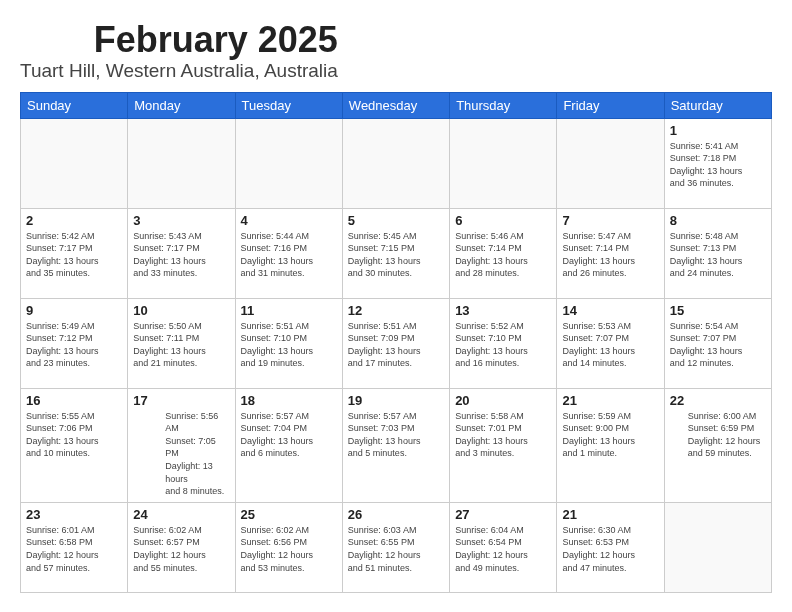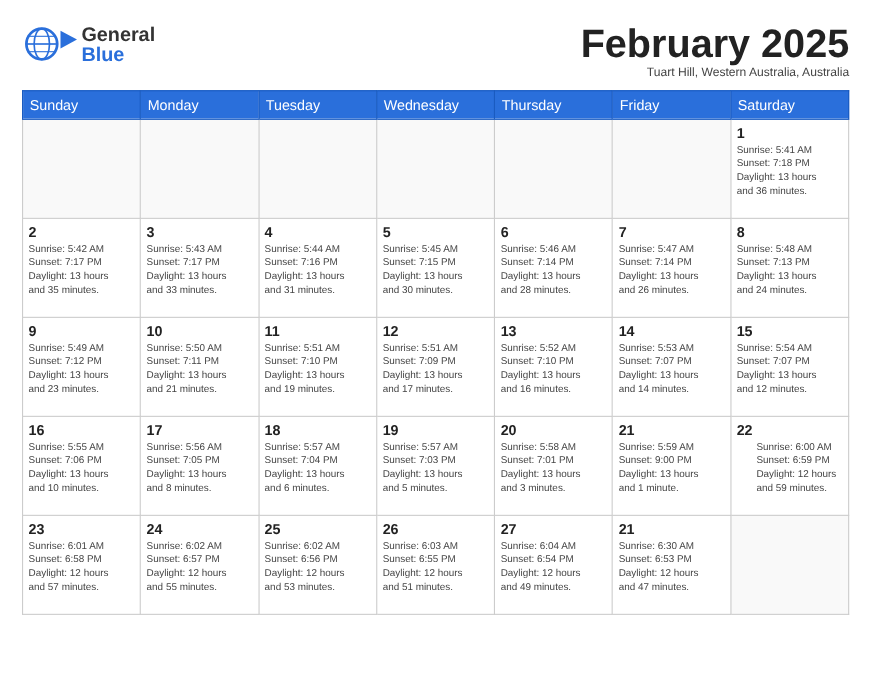--- a/index.html
+++ b/index.html
@@ -19,21 +19,21 @@
     .title-block {
       text-align: right;
     }
     .month-title {
       font-size: 36px;
       font-weight: bold;
       color: #222;
       line-height: 1.1;
     }
     .location {
-      font-size: 11px;
+      font-size: 19px;
       color: #444;
     }
     .calendar {
       width: 100%;
       border-collapse: collapse;
     }
     .calendar th {
       background: #2a6fdb;
       color: #fff;
       font-size: 13px;
@@ -89,36 +89,20 @@
     .logo-blue {
       font-size: 18px;
       font-weight: bold;
       color: #2a6fdb;
     }
   </style>
 </head>
 <body>
 
 <div class="header">
-  <div class="logo-wrapper">
-    <svg class="logo-svg" viewBox="0 0 50 40">
-
-      <circle cx="18" cy="20" r="14" fill="none" stroke="#2a6fdb" stroke-width="2.5"></circle>
-      <ellipse cx="18" cy="20" rx="7" ry="14" fill="none" stroke="#2a6fdb" stroke-width="1.5"></ellipse>
-      <line x1="4" y1="20" x2="32" y2="20" stroke="#2a6fdb" stroke-width="1.5"></line>
-      <line x1="5" y1="13" x2="31" y2="13" stroke="#2a6fdb" stroke-width="1"></line>
-      <line x1="5" y1="27" x2="31" y2="27" stroke="#2a6fdb" stroke-width="1"></line>
-
-      <polygon points="35,8 50,16 35,24" fill="#2a6fdb"></polygon>
-    </svg>
-    <div class="logo-label">
-      <span class="logo-general">General</span>
-      <span class="logo-blue">Blue</span>
-    </div>
-  </div>
   <div class="title-block">
     <div class="month-title">February 2025</div>
     <div class="location">Tuart Hill, Western Australia, Australia</div>
   </div>
 </div>
 
 <table class="calendar">
   <thead>
     <tr>
     <th>Sunday</th>
@@ -251,21 +235,21 @@
       <tr>
         <td>
           <span class="day-num">16</span>
           <div class="day-info" style="white-space: pre-line;">Sunrise: 5:55 AM
 Sunset: 7:06 PM
 Daylight: 13 hours
 and 10 minutes.</div>
         </td>
         <td>
           <span class="day-num">17</span>
-          <div class="day-info" style="white-space: pre-line;">Sunrise: 5:56 AM
+          <div class="day-info" style="white-space: pre-line; margin-left: 32px;">Sunrise: 5:56 AM
 Sunset: 7:05 PM
 Daylight: 13 hours
 and 8 minutes.</div>
         </td>
         <td>
           <span class="day-num">18</span>
           <div class="day-info" style="white-space: pre-line;">Sunrise: 5:57 AM
 Sunset: 7:04 PM
 Daylight: 13 hours
 and 6 minutes.</div>

